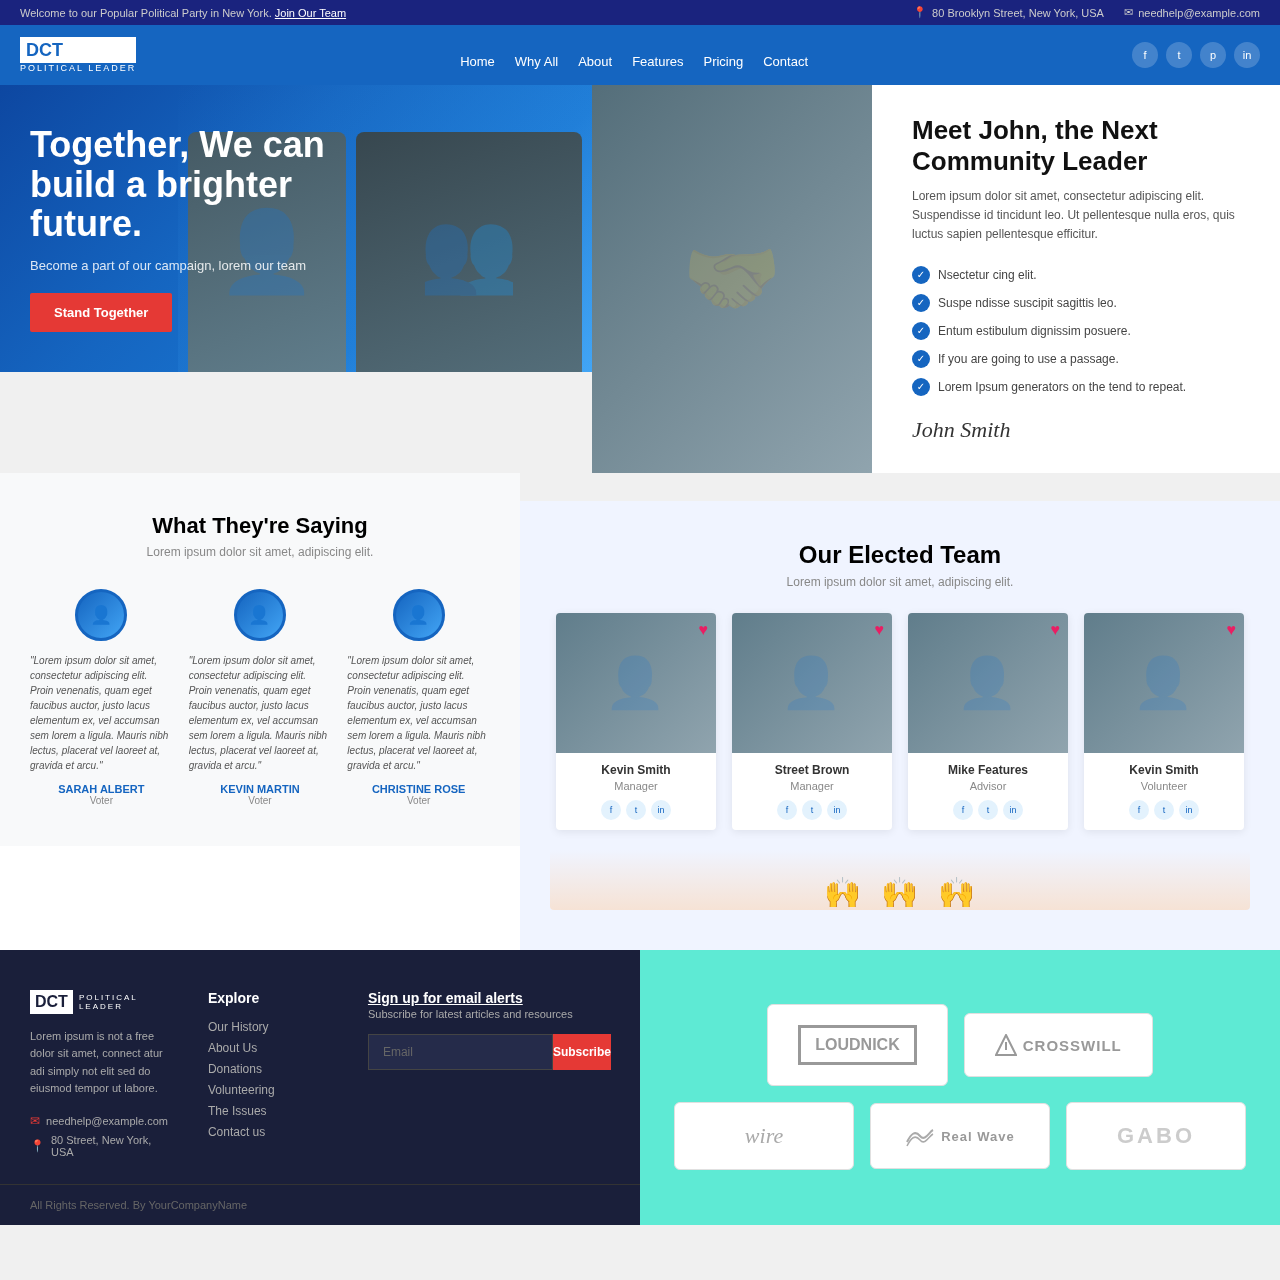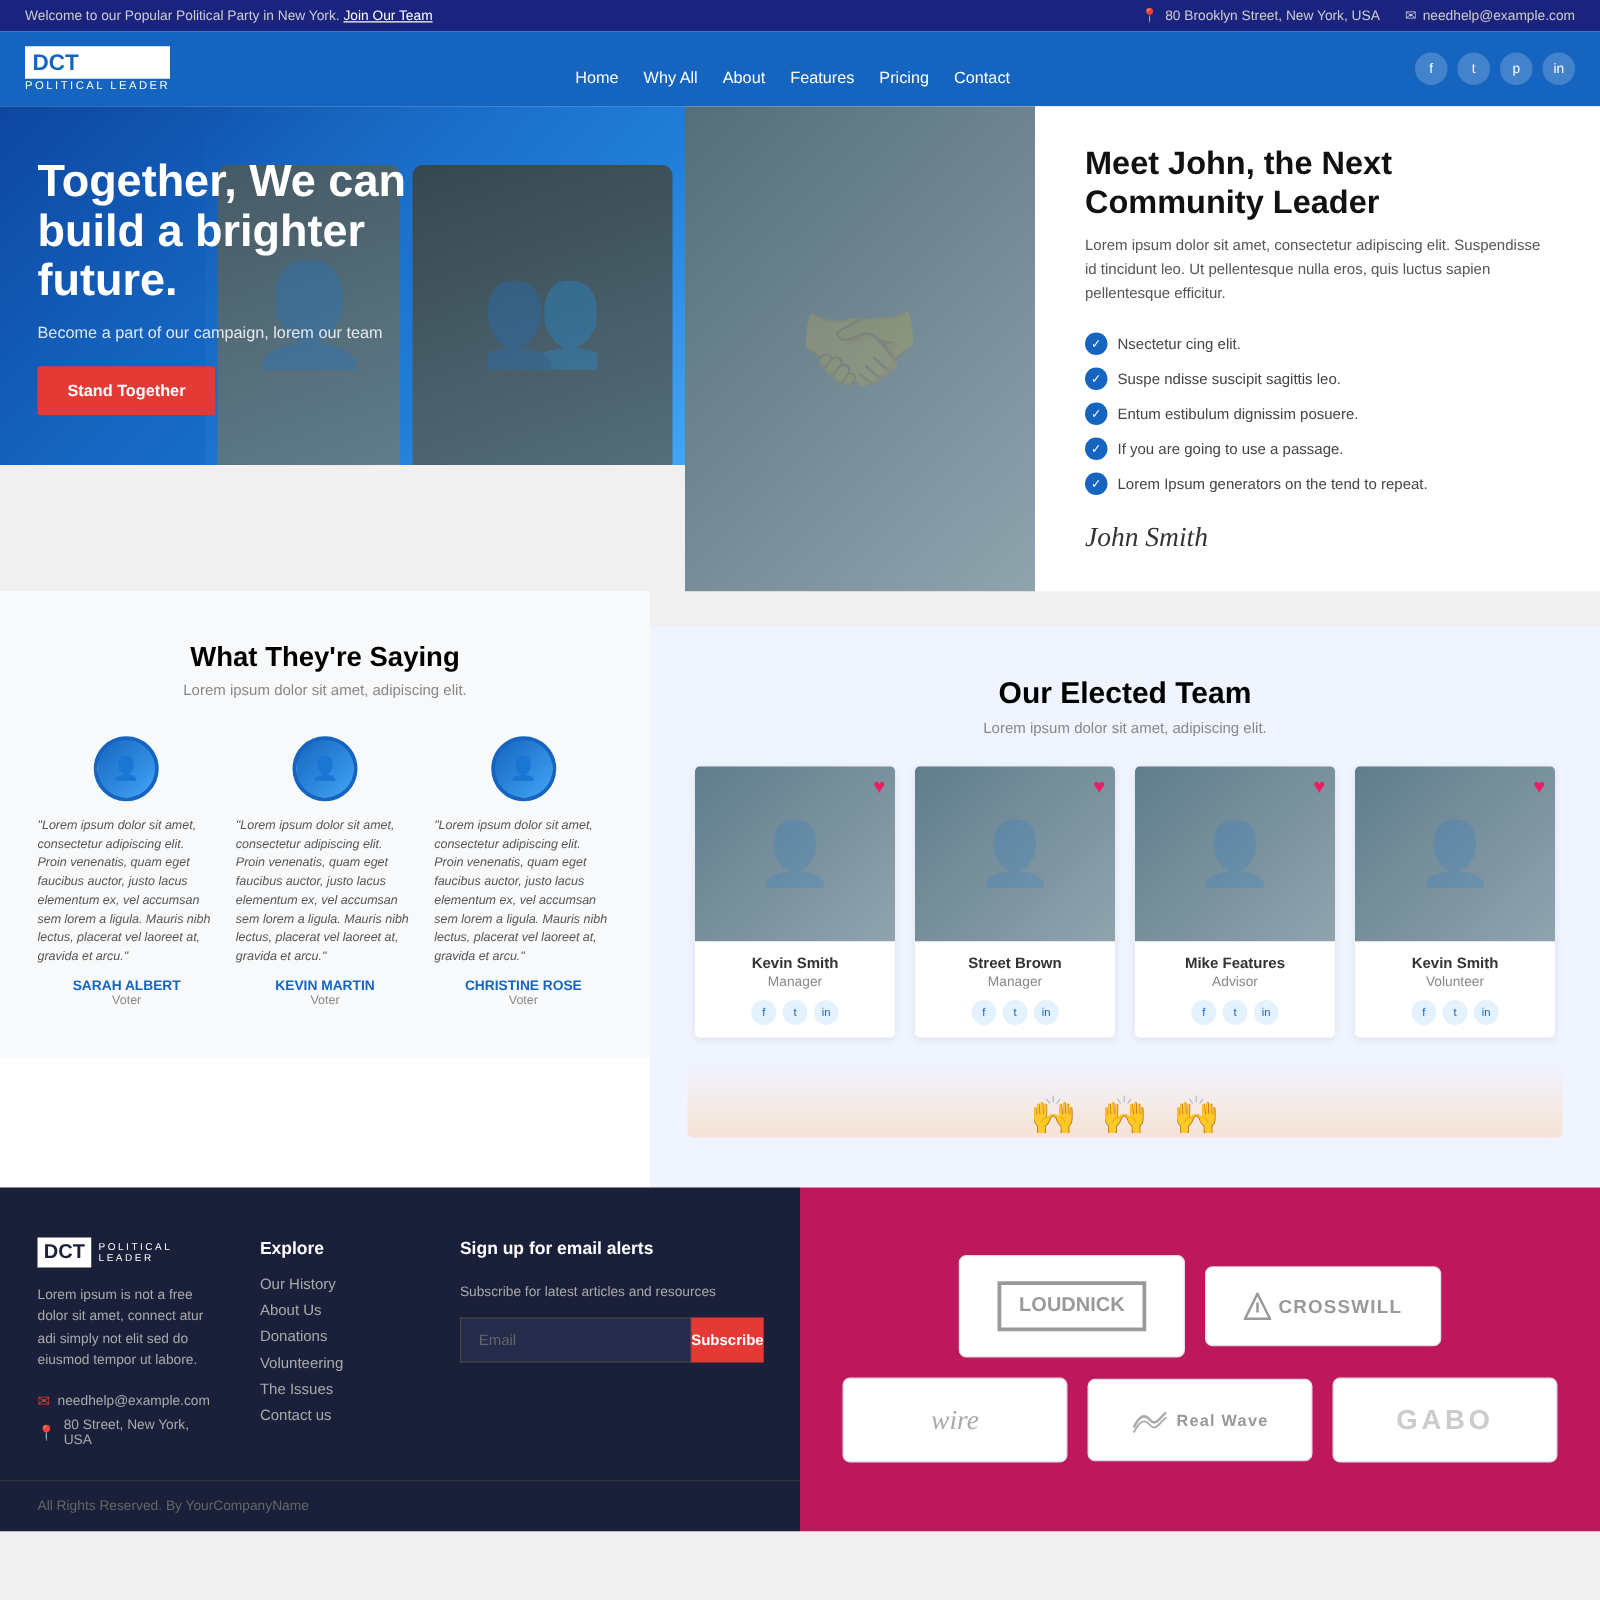--- a/index.html
+++ b/index.html
@@ -66,47 +66,47 @@
     .footer-logo-box { display: flex; align-items: center; gap: 6px; margin-bottom: 14px; }
     .footer-logo-text { background: #fff; color: #1a1f3a; font-weight: 900; font-size: 16px; padding: 3px 5px; }
     .footer-logo-sub { color: #fff; font-size: 8px; letter-spacing: 2px; }
     .footer-col { min-width: 120px; }
     .footer-col h3 { color: #fff; font-size: 14px; margin-bottom: 14px; }
     .footer-col a { display: block; color: #aaa; text-decoration: none; font-size: 12px; margin-bottom: 7px; }
     .footer-desc { font-size: 11px; line-height: 1.6; margin-bottom: 16px; }
     .footer-contact { font-size: 11px; display: flex; align-items: center; gap: 6px; margin-bottom: 6px; }
     .footer-icon { color: #e53935; font-size: 12px; }
     .footer-signup { flex: 1; }
-    .footer-signup h3 { color: #fff; font-size: 14px; margin-bottom: 22px; }
+    .footer-signup h3 { color: #fff; font-size: 14px; margin-bottom: 2px; text-decoration: underline; }
     .footer-signup p { font-size: 11px; color: #aaa; margin-bottom: 14px; }
     .email-form { display: flex; gap: 0; }
     .email-input { flex: 1; padding: 10px 14px; border: 1px solid #444; background: #252b4a; color: #fff; font-size: 12px; outline: none; }
     .email-input::placeholder { color: #666; }
     .subscribe-btn { background: #e53935; color: #fff; border: none; padding: 10px 0; font-size: 12px; cursor: pointer; font-weight: bold; }
     .footer-bottom { background: #1a1f3a; border-top: 1px solid #333; padding: 14px 30px; font-size: 11px; color: #666; }
 
     
-    .brands-section { background: #be185d; padding: 30px; display: flex; gap: 16px; justify-content: center; align-items: center; margin-left: 240px; }
+    .brands-section { background: #5eead4; padding: 30px; display: flex; gap: 16px; justify-content: center; align-items: center; margin-left: 240px; }
     .brand-card { background: #fff; border: 1px solid #e0e0e0; border-radius: 6px; padding: 20px 30px; min-width: 180px; display: flex; align-items: center; justify-content: center; }
     .brand-name { font-size: 18px; font-weight: 900; color: #999; letter-spacing: 1px; }
     .brand-loudnick { border: 3px solid #999; padding: 8px 14px; font-size: 16px; font-weight: 900; color: #999; }
     .brand-crosswill { display: flex; align-items: center; gap: 6px; }
     .brand-wire { font-family: 'Georgia', serif; font-style: italic; font-size: 22px; color: #aaa; }
     .brand-realwave { display: flex; align-items: center; gap: 6px; }
     .brand-gabo { font-size: 22px; font-weight: 900; color: #ccc; letter-spacing: 3px; }
 
     
     .bottom-section { display: flex; }
     .footer-area { width: 640px; }
     .brands-area { flex: 1; background: #fff; display: flex; flex-direction: column; justify-content: flex-end; }
 
     
     .main-wrapper { position: relative; }
     .row-hero-about { display: flex; }
-    .hero-wrapper { width: 548px; }
+    .hero-wrapper { width: 592px; }
     .about-wrapper { flex: 1; }
     .row-mid { display: flex; }
     .testimonials-wrapper { width: 520px; background: #fff; }
     .team-wrapper { flex: 1; margin-top: 28px; }
   </style>
 </head>
 <body>
 
 <div class="main-wrapper">
 

